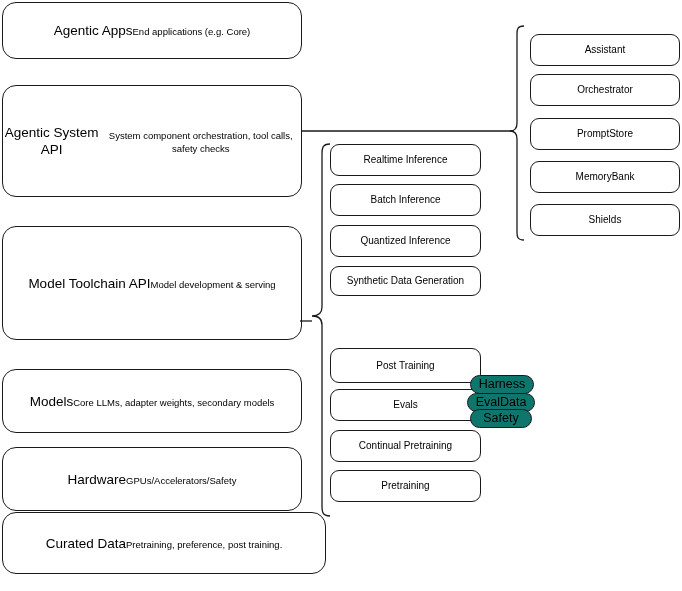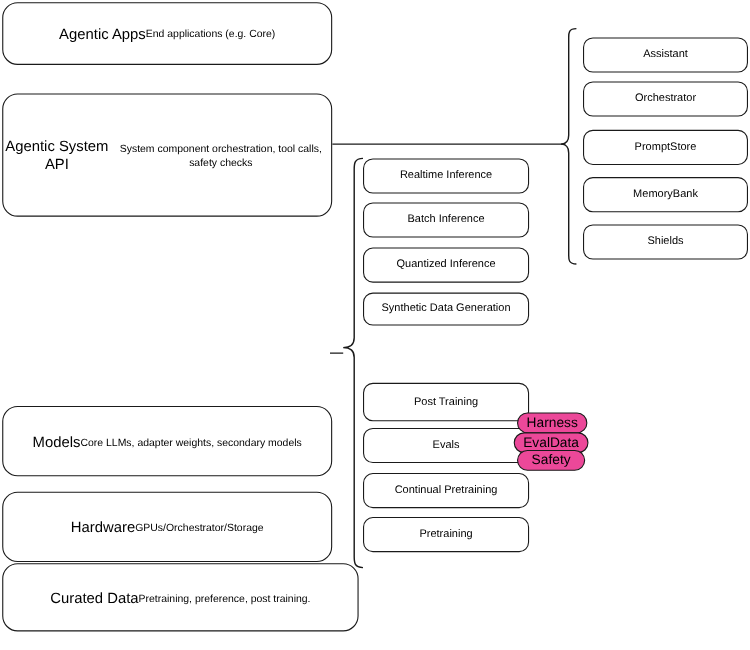--- a/index.html
+++ b/index.html
@@ -45,21 +45,21 @@
   .chip {
     border-radius: 9px;
     font-size: 10px;
     line-height: 16px;
   }
   .pill {
     border-radius: 999px;
     font-size: 12.5px;
     line-height: 15px;
     border: 1.4px solid #1a1a1a;
-    background: #ec4899;
+    background: #0f766e;
   }
   .brace-svg {
     position: absolute;
     overflow: visible;
     pointer-events: none;
   }
   .brace-svg path,
   .brace-svg line {
     fill: none;
     stroke: #1a1a1a;
@@ -82,29 +82,33 @@
   <div class="node layer" style="left:2px; top:2px; width:300px; height:57px;">
     <div class="title">Agentic Apps</div>
     <div class="subtitle">End applications (e.g. Core)</div>
   </div>
 
   <div class="node layer" style="left:2px; top:85px; width:300px; height:112px;">
     <div class="title">Agentic System API</div>
     <div class="subtitle">System component orchestration, tool calls, safety checks</div>
   </div>
 
+  <div class="node layer" style="left:2px; top:226px; width:300px; height:114px;">
+    <div class="title">Model Toolchain API</div>
+    <div class="subtitle">Model development &amp; serving</div>
+  </div>
 
   <div class="node layer" style="left:2px; top:369px; width:300px; height:64px;">
     <div class="title">Models</div>
     <div class="subtitle">Core LLMs, adapter weights, secondary models</div>
   </div>
 
   <div class="node layer" style="left:2px; top:447px; width:300px; height:64px;">
     <div class="title">Hardware</div>
-    <div class="subtitle">GPUs/Orchestrator/Storage</div>
+    <div class="subtitle">GPUs/Accelerators/Safety</div>
   </div>
 
   <div class="node layer" style="left:2px; top:512px; width:324px; height:62px;">
     <div class="title">Curated Data</div>
     <div class="subtitle">Pretraining, preference, post training.</div>
   </div>
 
   <svg class="connector" style="left:302px; top:121px; width:216px; height:20px;" width="216" height="20">
     <line x1="0" y1="10" x2="212" y2="10"></line>
   </svg>

